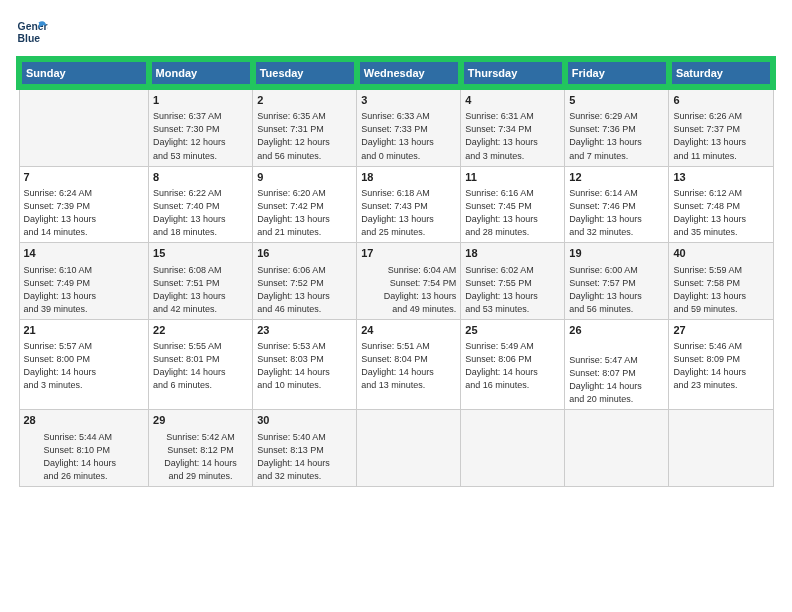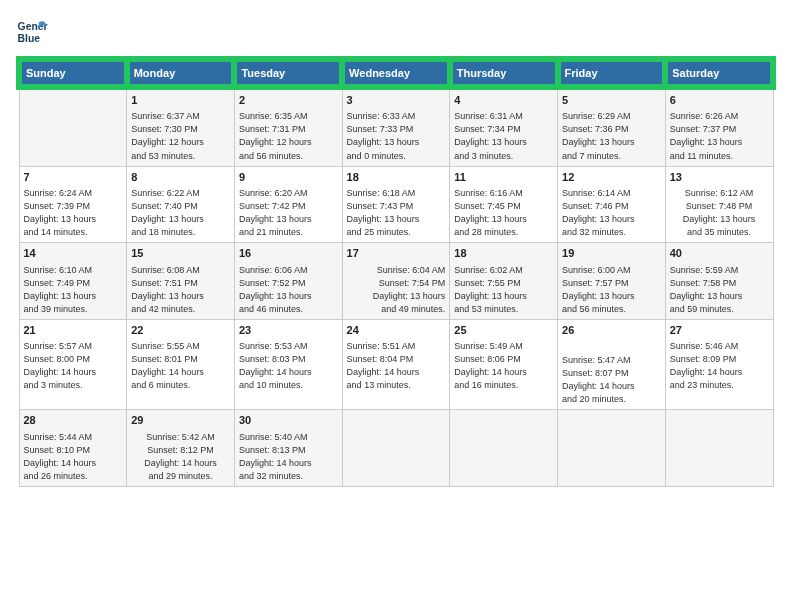--- a/index.html
+++ b/index.html
@@ -198,21 +198,21 @@
           </td>
           <td>
             <span class="day-number">12</span>
             <div class="cell-content" style="white-space: pre-line;">Sunrise: 6:14 AM
 Sunset: 7:46 PM
 Daylight: 13 hours
 and 32 minutes.</div>
           </td>
           <td>
             <span class="day-number">13</span>
-            <div class="cell-content" style="white-space: pre-line; text-align: center;">Sunrise: 6:12 AM
+            <div class="cell-content" style="white-space: pre-line;">Sunrise: 6:12 AM
 Sunset: 7:48 PM
 Daylight: 13 hours
 and 35 minutes.</div>
           </td>
         </tr>
         <tr>
           <td>
             <span class="day-number">14</span>
             <div class="cell-content" style="white-space: pre-line;">Sunrise: 6:10 AM
 Sunset: 7:49 PM
@@ -309,21 +309,21 @@
             <span class="day-number">27</span>
             <div class="cell-content" style="white-space: pre-line;">Sunrise: 5:46 AM
 Sunset: 8:09 PM
 Daylight: 14 hours
 and 23 minutes.</div>
           </td>
         </tr>
         <tr>
           <td>
             <span class="day-number">28</span>
-            <div class="cell-content" style="white-space: pre-line;">Sunrise: 5:44 AM
+            <div class="cell-content" style="white-space: pre-line; margin-left: 20px;">Sunrise: 5:44 AM
 Sunset: 8:10 PM
 Daylight: 14 hours
 and 26 minutes.</div>
           </td>
           <td>
             <span class="day-number">29</span>
             <div class="cell-content" style="white-space: pre-line; text-align: center;">Sunrise: 5:42 AM
 Sunset: 8:12 PM
 Daylight: 14 hours
 and 29 minutes.</div>

